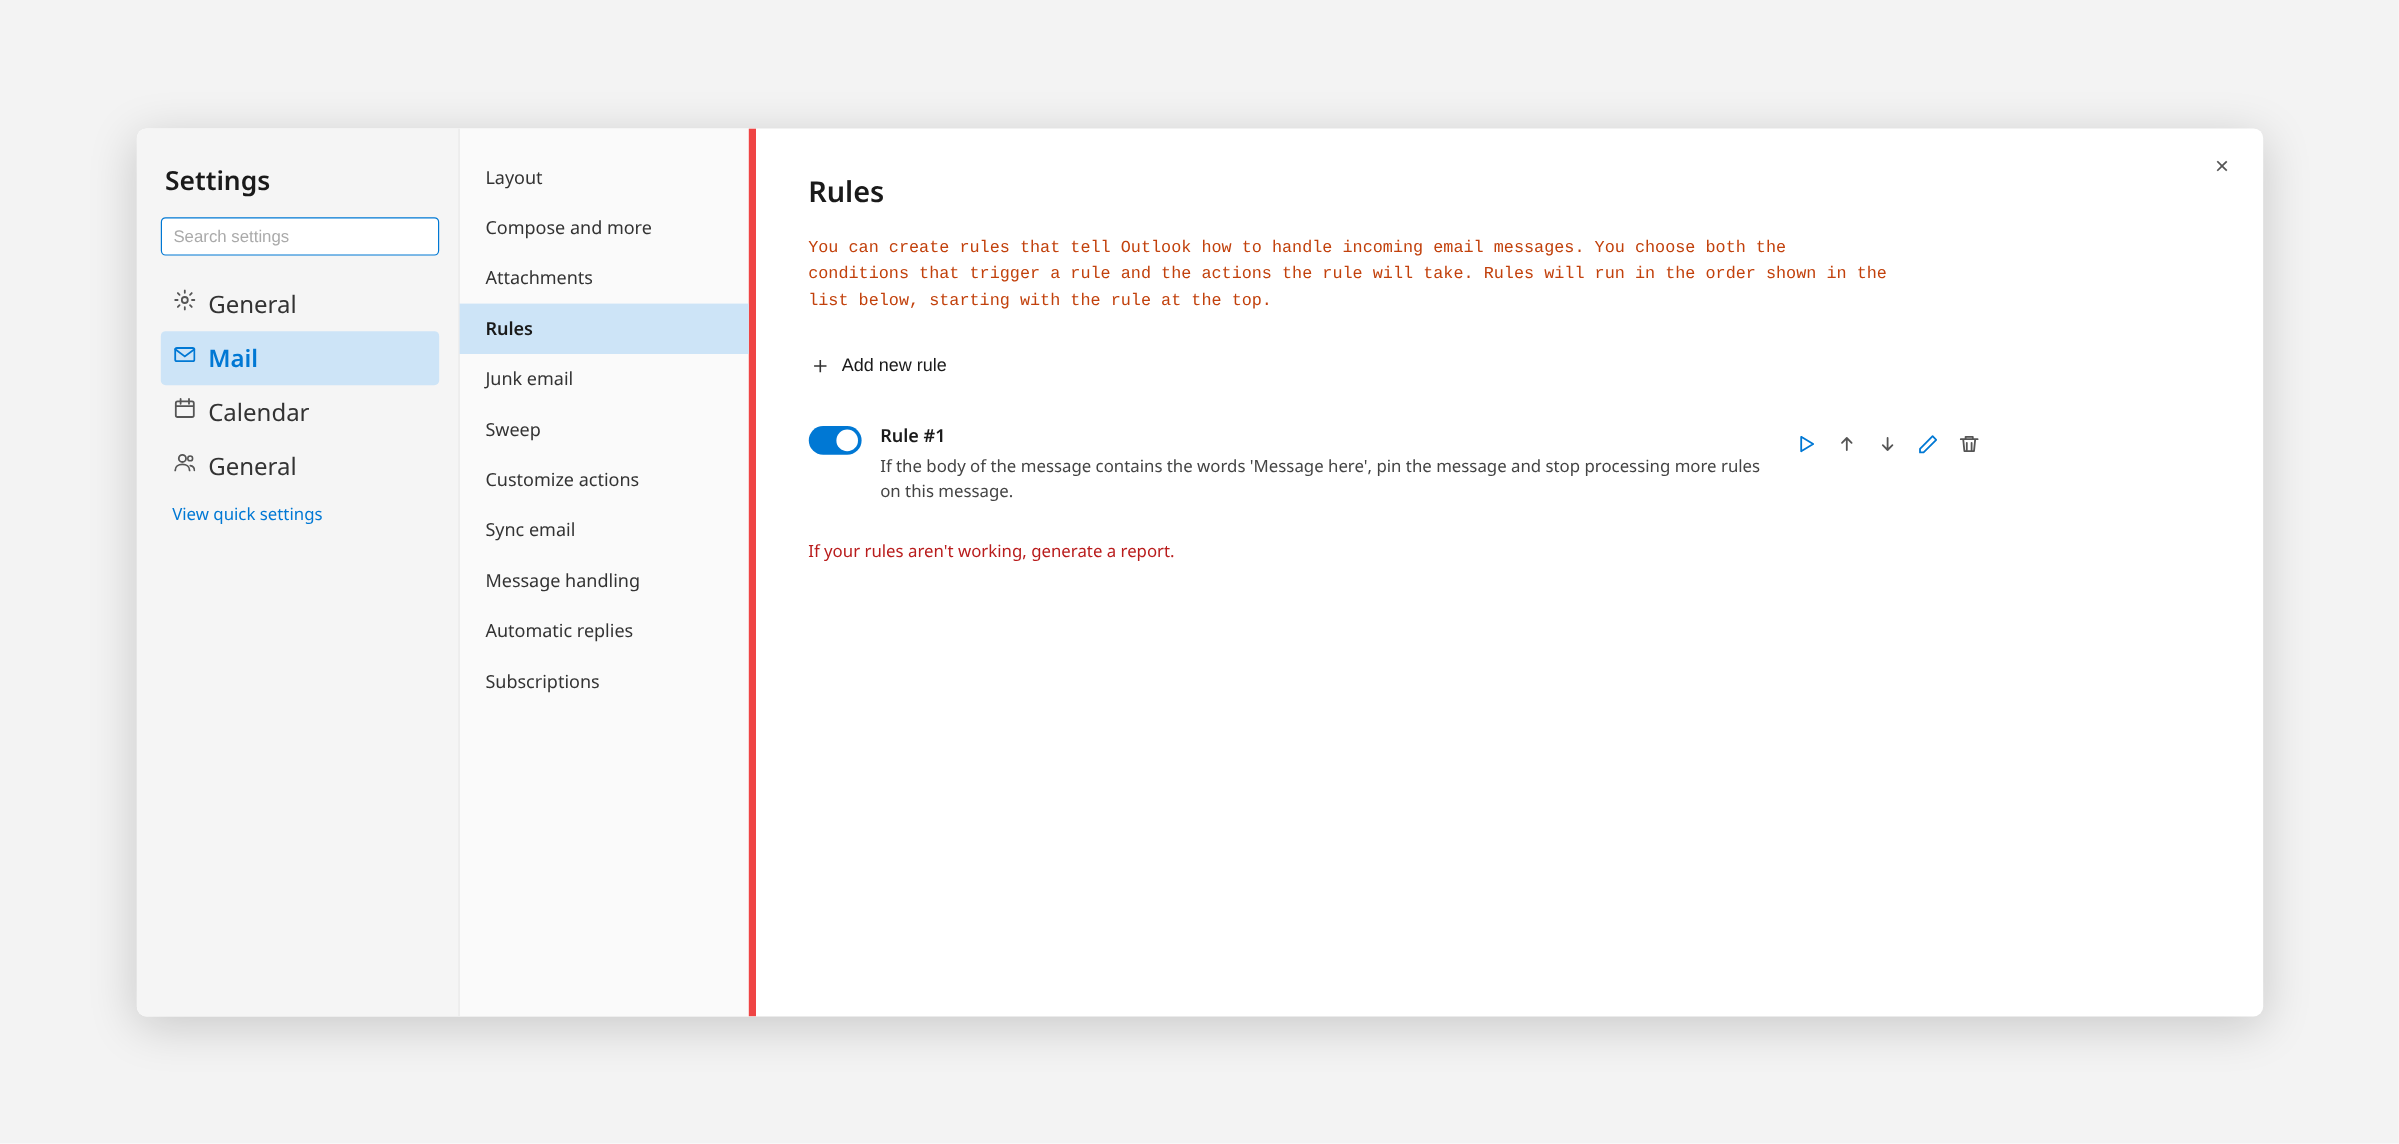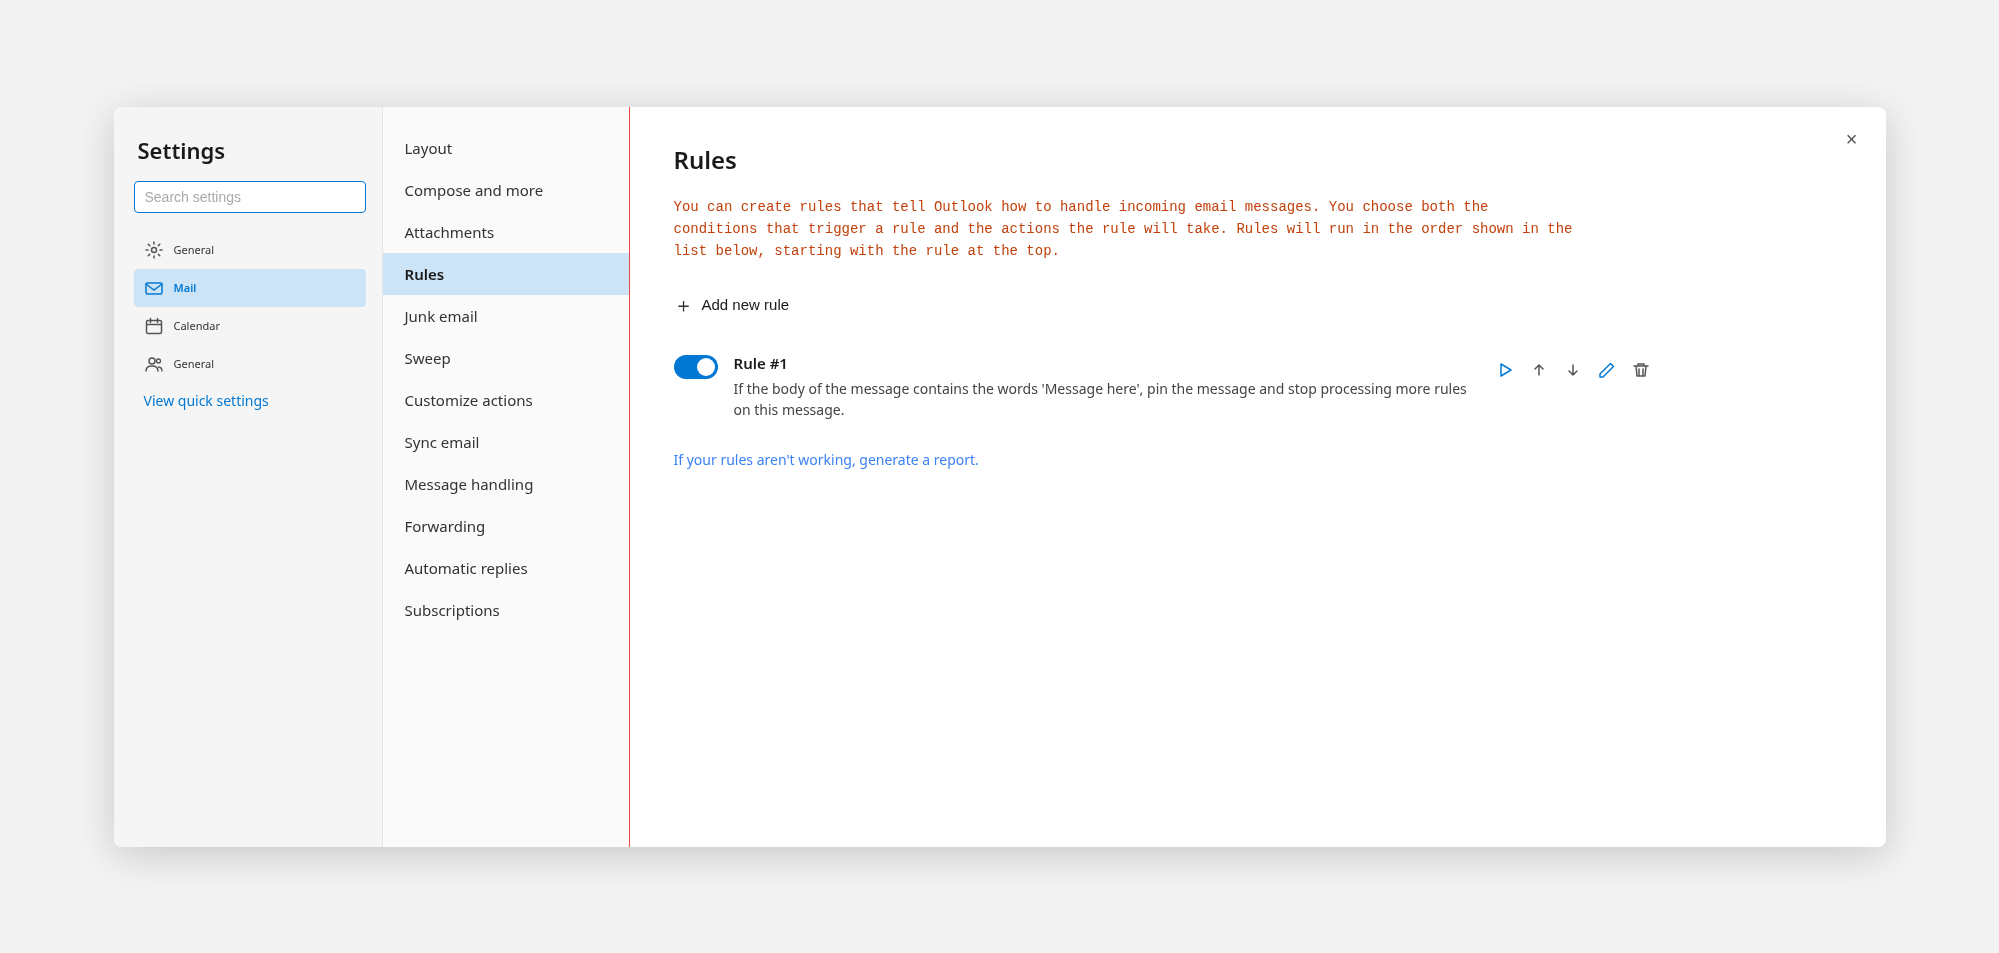--- a/index.html
+++ b/index.html
@@ -45,26 +45,25 @@
       border-radius: 4px;
       font-size: 14px;
       color: #333;
       background: #fff;
       outline: none;
       margin-bottom: 18px;
     }
     .search-box::placeholder { color: #aaa; }
     .nav-item {
       display: flex;
-      align-items: center;
       gap: 10px;
       padding: 9px 10px;
       border-radius: 4px;
       cursor: pointer;
-      font-size: 11px;
+      font-size: 20px;
       color: #333;
       font-weight: 400;
     }
     .nav-item.active {
       background: #cde4f7;
       font-weight: 600;
       color: #0078d4;
     }
     .nav-icon {
       width: 20px;
@@ -80,21 +79,21 @@
       cursor: pointer;
       padding: 6px 10px;
       margin-top: 2px;
     }
 
     
     .middle-panel {
       width: 248px;
       background: #fafafa;
       border-left: 1px solid #e5e5e5;
-      border-right: 1px solid #ef4444;
+      border-right: 6px solid #ef4444;
       padding: 20px 0 20px 0;
       flex-shrink: 0;
     }
     .middle-item {
       padding: 11px 22px;
       font-size: 15px;
       color: #333;
       cursor: pointer;
       border-radius: 0;
     }
@@ -211,21 +210,21 @@
       padding: 4px;
       color: #555;
       font-size: 17px;
       border-radius: 4px;
       display: flex;
       align-items: center;
       justify-content: center;
     }
     .rule-action-btn.blue { color: #0078d4; }
     .generate-report {
-      color: #3b82f6;
+      color: #b91c1c;
       font-size: 14px;
       cursor: pointer;
       margin-top: 20px;
       display: block;
     }
 
     
     svg { display: block; }
   </style>
 </head>
@@ -286,21 +285,20 @@
   <div class="middle-panel">
     <div class="middle-item">Layout</div>
     <div class="middle-item">Compose and more</div>
     <div class="middle-item">Attachments</div>
     <div class="middle-item active">Rules</div>
     <div class="middle-item">Junk email</div>
     <div class="middle-item">Sweep</div>
     <div class="middle-item">Customize actions</div>
     <div class="middle-item">Sync email</div>
     <div class="middle-item">Message handling</div>
-    <div class="middle-item">Forwarding</div>
     <div class="middle-item">Automatic replies</div>
     <div class="middle-item">Subscriptions</div>
   </div>
 
   <div class="main-content">
     <button class="close-btn">×</button>
     <div class="main-title">Rules</div>
     <p class="description">You can create rules that tell Outlook how to handle incoming email messages. You choose both the conditions that trigger a rule and the actions the rule will take. Rules will run in the order shown in the list below, starting with the rule at the top.</p>
 
     <button class="add-rule-btn">

